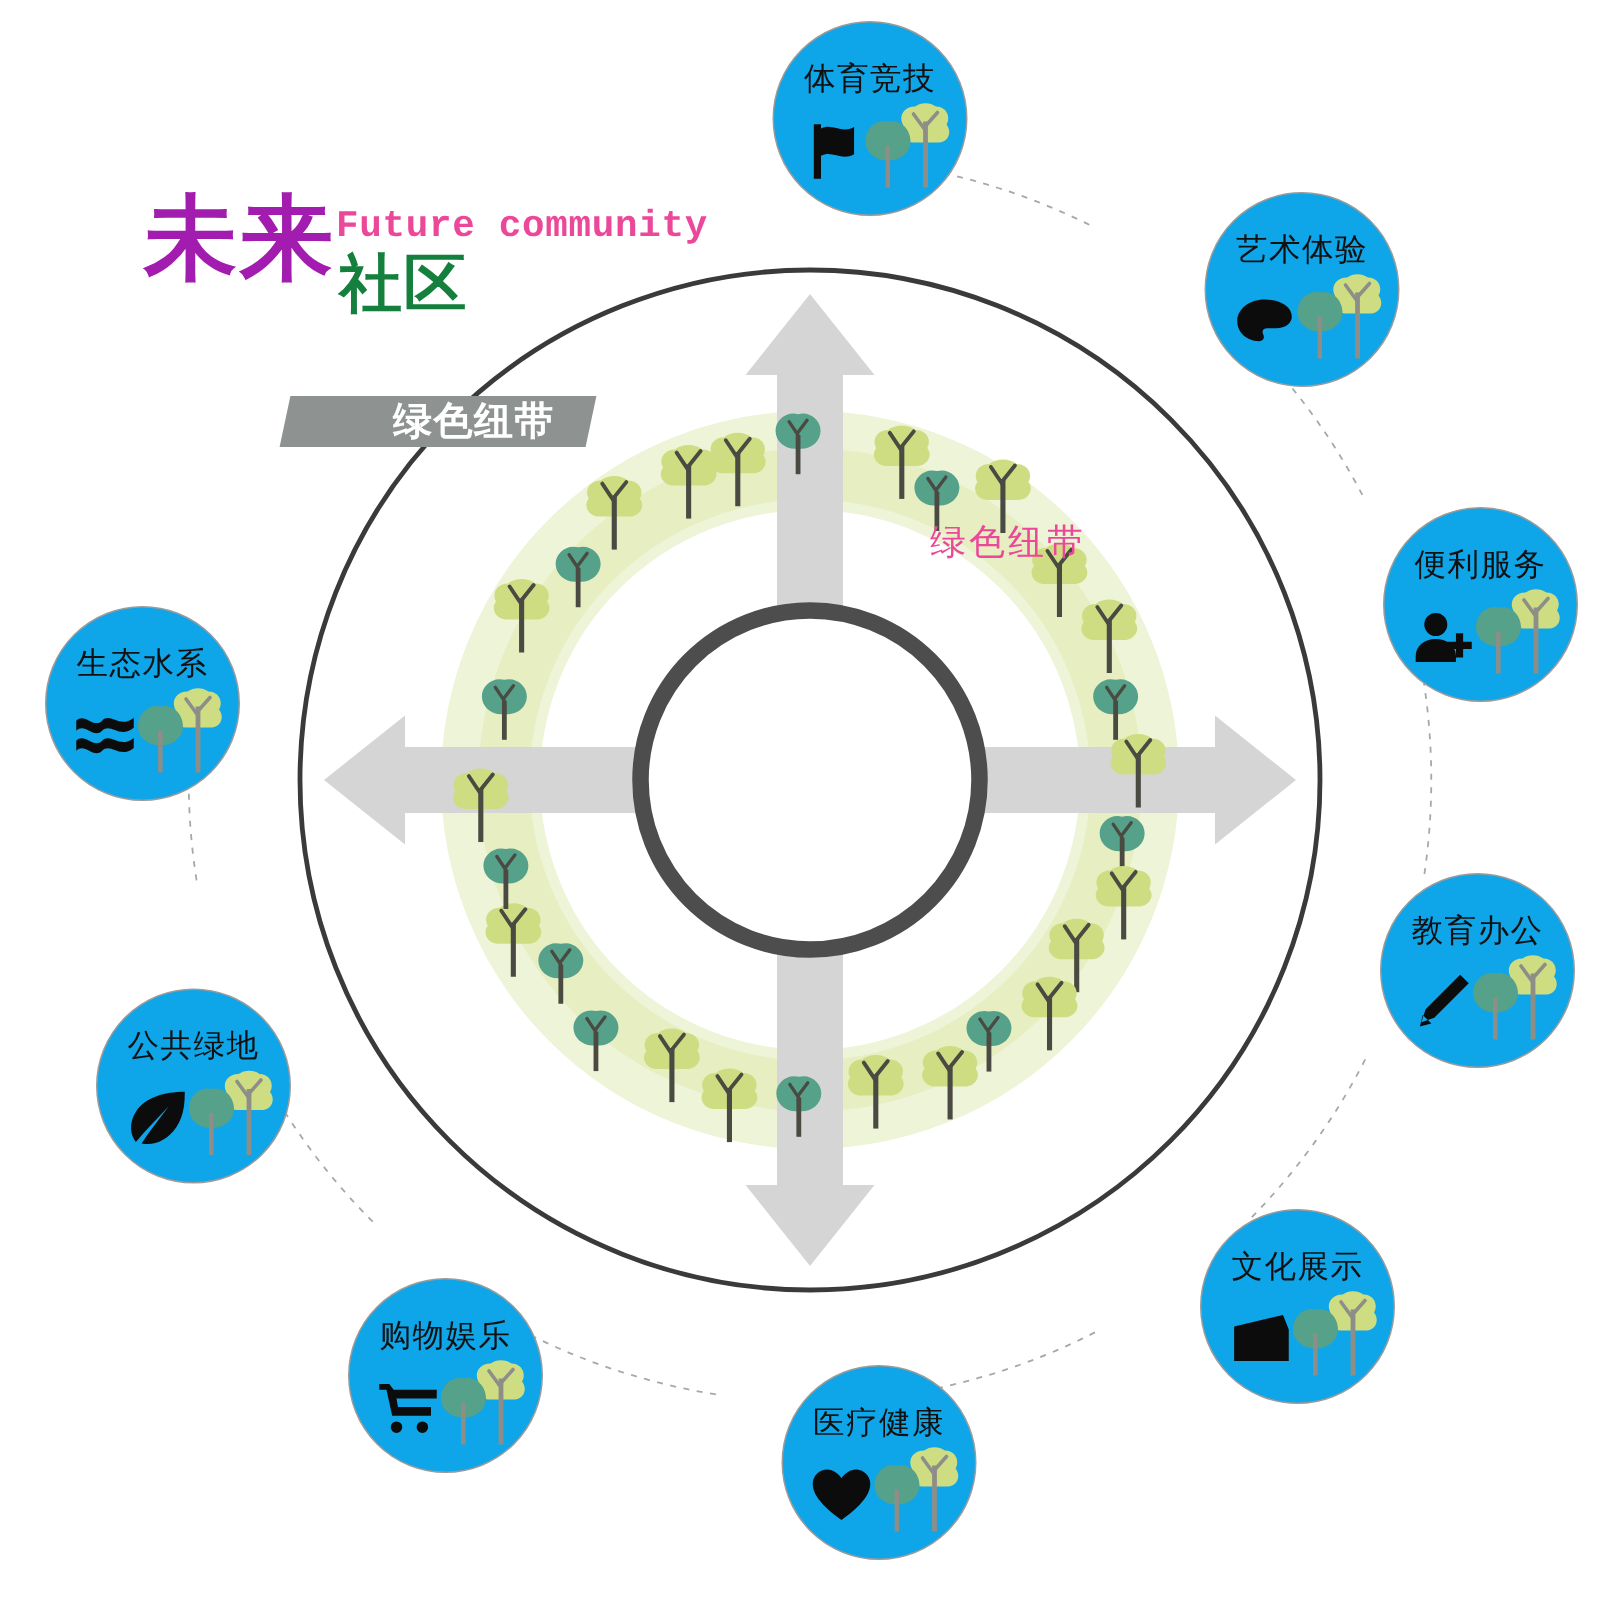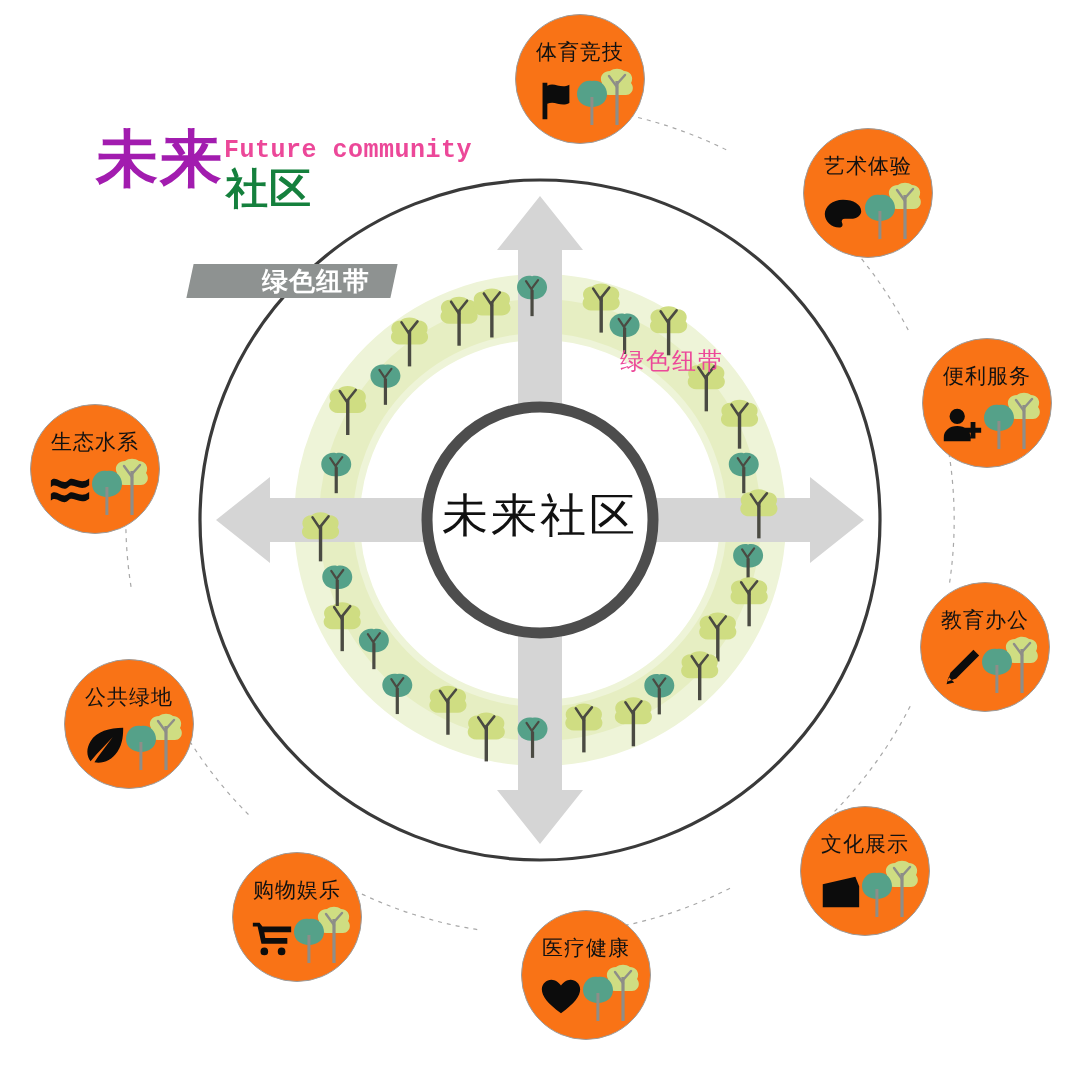--- a/index.html
+++ b/index.html
@@ -62,21 +62,21 @@
   
   #belt-label{
     position:absolute;left:620px;top:345px;
     font-size:24px;color:#ec4899;letter-spacing:2px;
     font-family:"DejaVu Sans","Liberation Sans",sans-serif;
   }
 
   
   .node{
     position:absolute;width:130px;height:130px;border-radius:50%;
-    background:#f97316;border:1.4px solid #9b9b9b;
+    background:#0ea5e9;border:1.4px solid #9b9b9b;
     box-sizing:border-box;
   }
   .node .node-label{
     position:absolute;left:0;right:0;top:26px;
     text-align:center;
     font-size:21px;color:#111111;letter-spacing:1px;line-height:1.1;
     font-family:"DejaVu Sans","Liberation Sans",sans-serif;
     white-space:nowrap;
   }
   .node .node-icon{
@@ -282,21 +282,20 @@
     <div class="brand-cn">未来</div>
     <div class="brand-en">Future community</div>
     <div class="brand-cn2">社区</div>
   </div>
 
   <div id="badge">
     <div class="badge-bar"></div>
     <div class="badge-text">绿色纽带</div>
   </div>
 
-  <div id="center-label">未来社区</div>
   <div id="belt-label">绿色纽带</div>
 
   <div id="nodes-host">
       <div class="node" style="left: 515px; top: 14px;">
         <div class="node-label">体育竞技</div>
         <div class="node-icon"><svg viewBox="0 0 48 48" width="46" height="46">
             <path fill="#0c0c0c" d="M11 6 L11 44 L16 44 L16 28 C24 24 30 32 39 27 L39 8 C30 13 24 5 16 9 L16 6 Z"></path>
           </svg></div>
         <svg viewBox="0 0 60 62" class="node-trees">
           <path fill="#cfdd82" d="M36 4 C28 4 25 11 28 16 C24 21 28 28 35 28 L52 28 C58 28 61 21 57 16 C60 11 57 4 50 4 C46 1 40 1 36 4 Z"></path>

